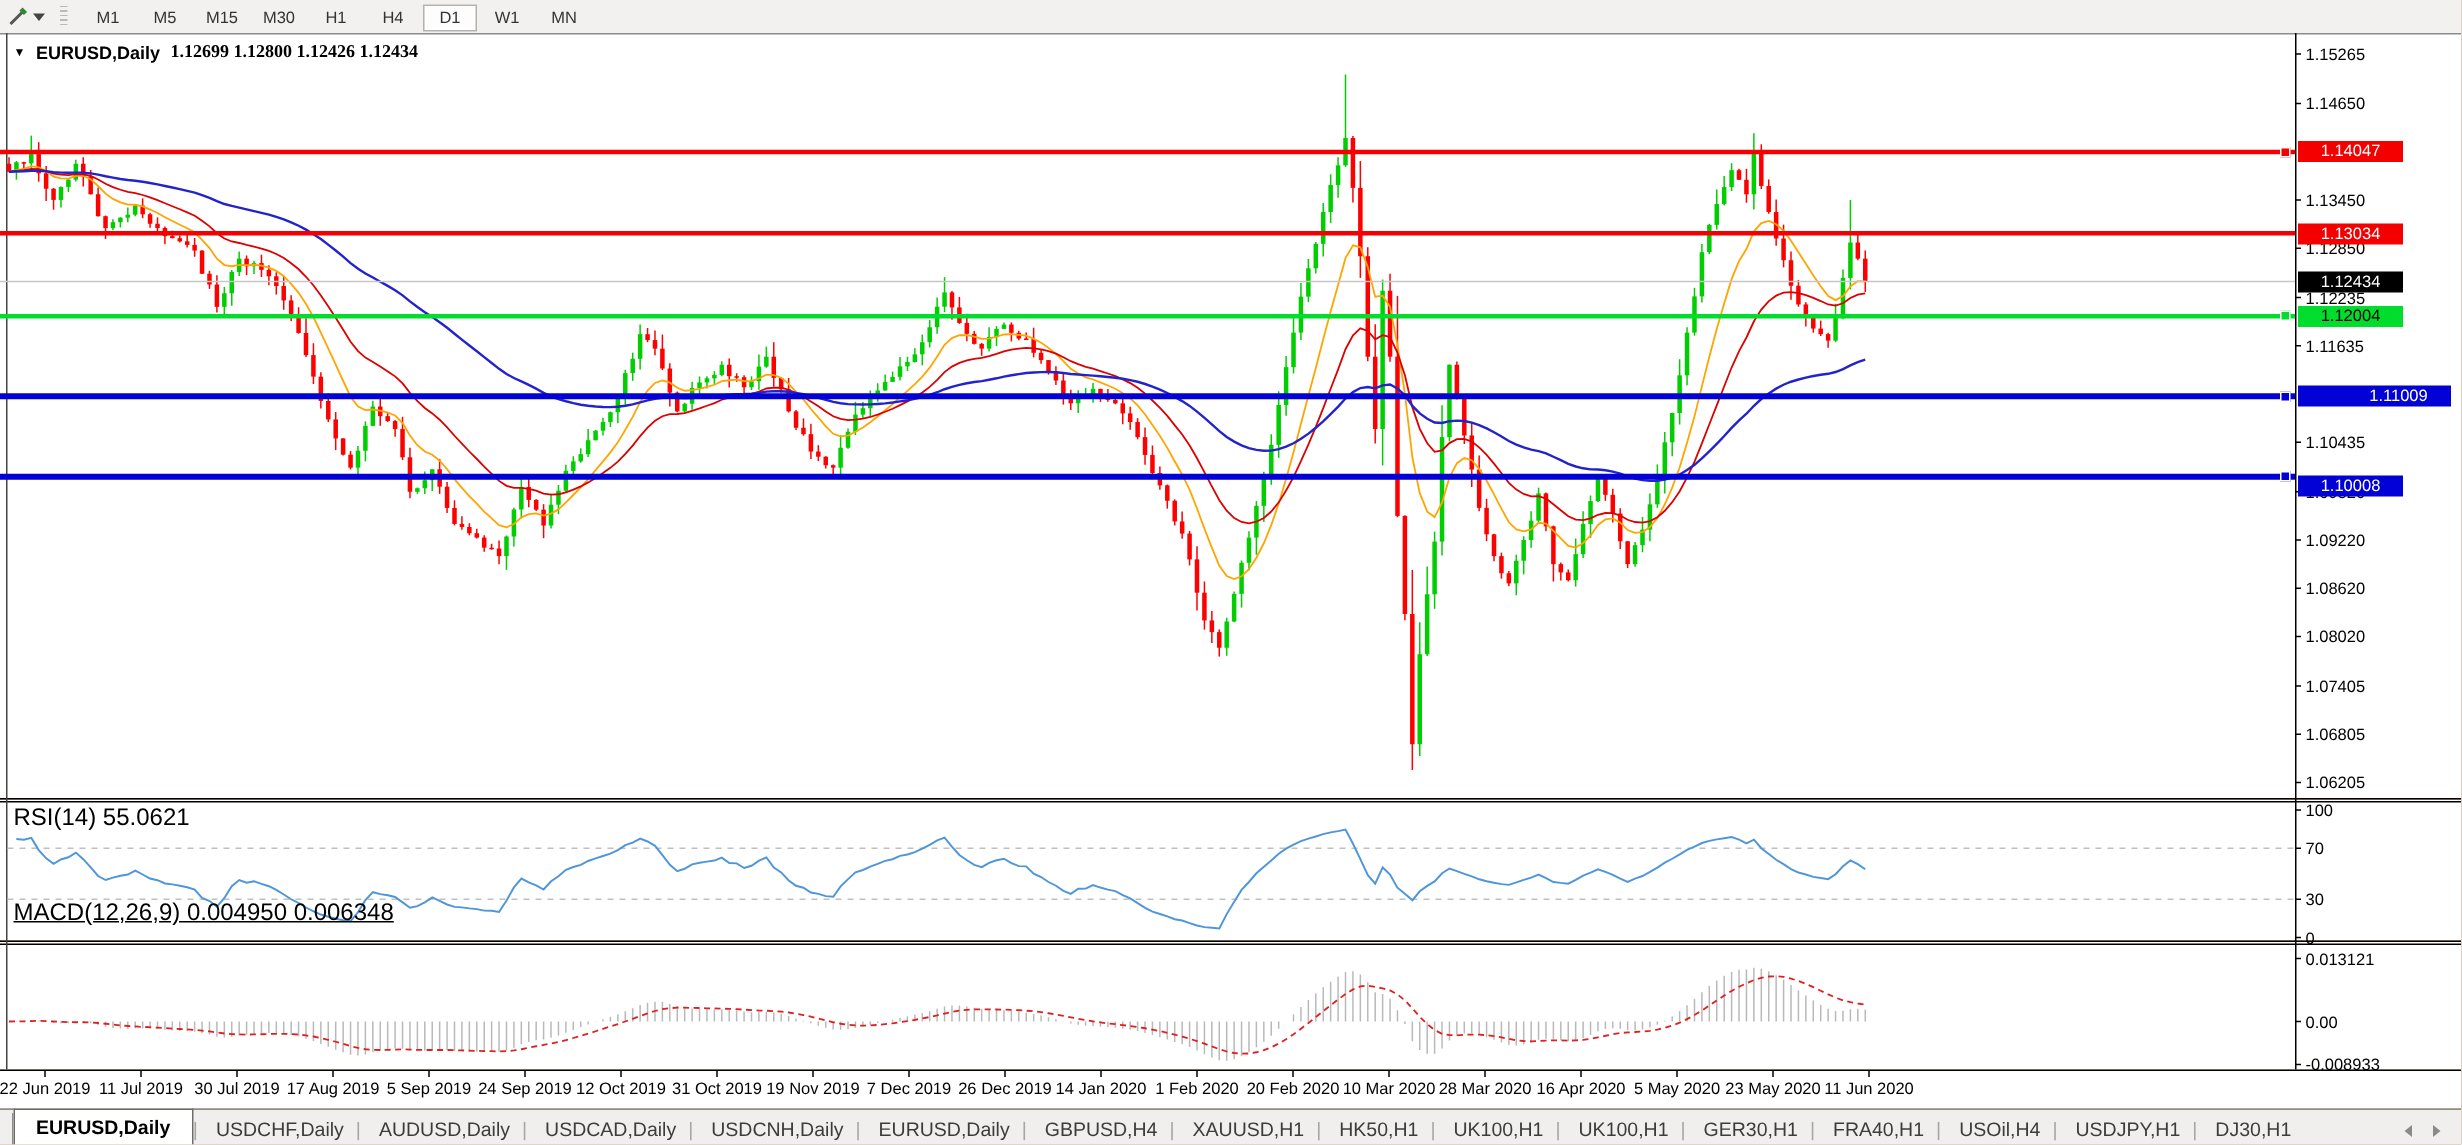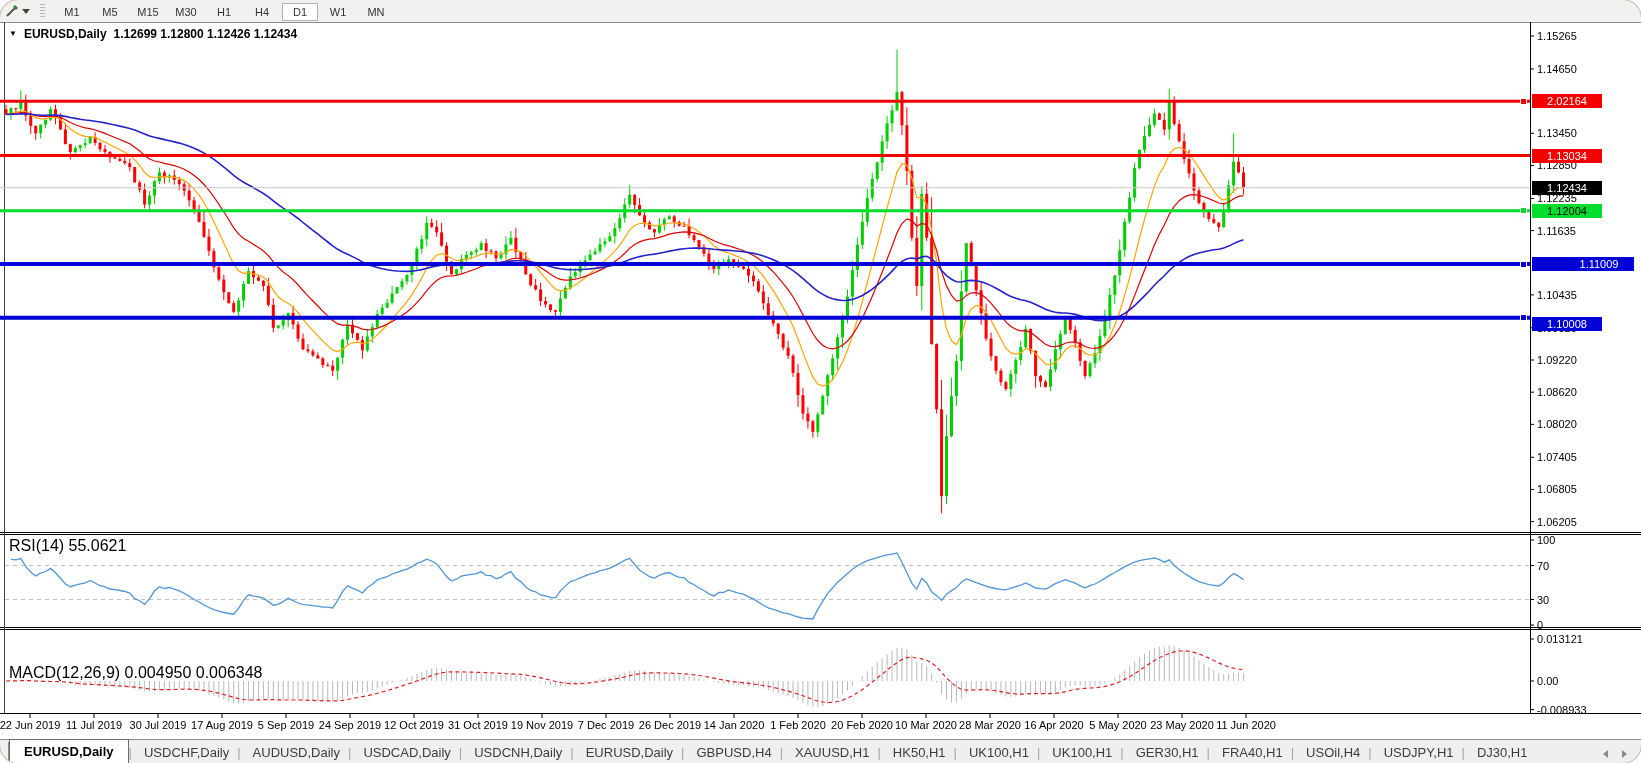--- a/index.html
+++ b/index.html
@@ -1,35 +1,35 @@
 <!DOCTYPE html>
 <html><head>
 <meta charset="utf-8">
 <style>
   html,body{margin:0;padding:0;background:#fff;}
   #app{position:relative;width:1641px;height:763px;background:#a16207;overflow:hidden;
-       font-family:"Liberation Sans",sans-serif;outline:1px solid #b5b5b5;border-radius:18px;}
+       font-family:"Liberation Sans",sans-serif;outline:1px solid #b5b5b5;}
   
   #toolbar{position:absolute;left:0;top:0;width:1641px;height:22px;background:#f2f1ef;
            border-bottom:1px solid #cfcdca;display:flex;align-items:center;}
   .toolgroup{display:flex;align-items:center;margin-left:4px;}
   .caret{width:0;height:0;border-left:4px solid transparent;border-right:4px solid transparent;
          border-top:5px solid #444;margin-left:3px;}
   .grip{width:5px;height:14px;margin:0 8px 0 10px;
         background:repeating-linear-gradient(to bottom,#b9b9b9 0 1px,transparent 1px 3px);}
   .tf{display:inline-block;min-width:24px;height:16px;line-height:16px;text-align:center;
       font-size:11px;color:#333;padding:0 5px;margin:0 1px;border:1px solid transparent;cursor:default;}
   .tf.active{background:#fdfdfd;border:1px solid #b4b2af;}
   
   #chart-title{position:absolute;left:9px;top:27px;font-size:12px;font-weight:600;color:#000;
                display:flex;align-items:center;gap:7px;}
   #collapse{font-size:8px;color:#000;line-height:10px;}
   .paneLabel{position:absolute;left:9px;font-size:16px;color:#000;}
   #rsi-label{top:537px;}
-  #macd-label{top:664px;}
+  #macd-label{top:600px;text-decoration:underline;}
   .badge{position:absolute;left:1532px;width:70px;height:14px;font-size:11px;line-height:14px;
          text-align:center;white-space:nowrap;}
   .lineMarker{position:absolute;width:7px;height:7px;border:1px solid #fff;box-sizing:border-box;}
   
   #tabbar{position:absolute;left:0;top:739px;width:1641px;height:24px;background:#f0efed;
           border-top:1px solid #8f8d8a;display:flex;align-items:flex-end;font-size:13px;}
   #tabbar .edge{width:8px;height:22px;border-right:1px solid #8f8d8a;}
   .tab{padding:3px 8px 4px 12px;color:#3c3c3c;cursor:default;white-space:nowrap;}
   .tab.active{background:#fff;border:1px solid #6e6c69;border-bottom:none;color:#000;
               font-weight:600;padding:4px 14px 5px 14px;}
@@ -920,26 +920,26 @@
       <text x="1118" y="729" font-size="11" fill="#000" text-anchor="middle">5 May 2020</text>
       <line x1="1182" y1="714" x2="1182" y2="718" stroke="#000"></line>
       <text x="1182" y="729" font-size="11" fill="#000" text-anchor="middle">23 May 2020</text>
       <line x1="1246" y1="714" x2="1246" y2="718" stroke="#000"></line>
       <text x="1246" y="729" font-size="11" fill="#000" text-anchor="middle">11 Jun 2020</text>
     </svg>
 
   <div id="chart-title">
     <span id="collapse">▼</span>
     <span>EURUSD,Daily</span>
-    <span style="font-weight:600;">1.12699 1.12800 1.12426 1.12434</span>
+    <span style="font-weight:600;font-family:Liberation Serif, serif;">1.12699 1.12800 1.12426 1.12434</span>
   </div>
   <div class="paneLabel" id="rsi-label">RSI(14) 55.0621</div>
   <div class="paneLabel" id="macd-label">MACD(12,26,9) 0.004950 0.006348</div>
   <div id="badges">
-      <div class="badge" style="top: 94.2848px; background: rgb(245, 0, 0); color: rgb(255, 255, 255);">2.02164</div>
+      <div class="badge" style="top: 94.2848px; background: rgb(245, 0, 0); color: rgb(255, 255, 255);">1.14047</div>
       <div class="lineMarker" style="left: 1520px; top: 97.7848px; background: rgb(245, 0, 0);"></div>
       <div class="badge" style="top: 148.582px; background: rgb(245, 0, 0); color: rgb(255, 255, 255);">1.13034</div>
       <div class="badge" style="top: 180.742px; background: rgb(0, 0, 0); color: rgb(255, 255, 255);">1.12434</div>
       <div class="badge" style="top: 203.79px; background: rgb(0, 221, 44); color: rgb(0, 0, 0);">1.12004</div>
       <div class="lineMarker" style="left: 1520px; top: 207.29px; background: rgb(0, 221, 44);"></div>
       <div class="badge" style="top: 257.122px; background: rgb(2, 2, 214); color: rgb(255, 255, 255); padding-left: 32px;">1.11009</div>
       <div class="lineMarker" style="left: 1520px; top: 260.622px; background: rgb(2, 2, 214);"></div>
       <div class="badge" style="top: 317px; background: rgb(2, 2, 214); color: rgb(255, 255, 255);">1.10008</div>
       <div class="lineMarker" style="left: 1520px; top: 314.275px; background: rgb(2, 2, 214);"></div>
     </div>

